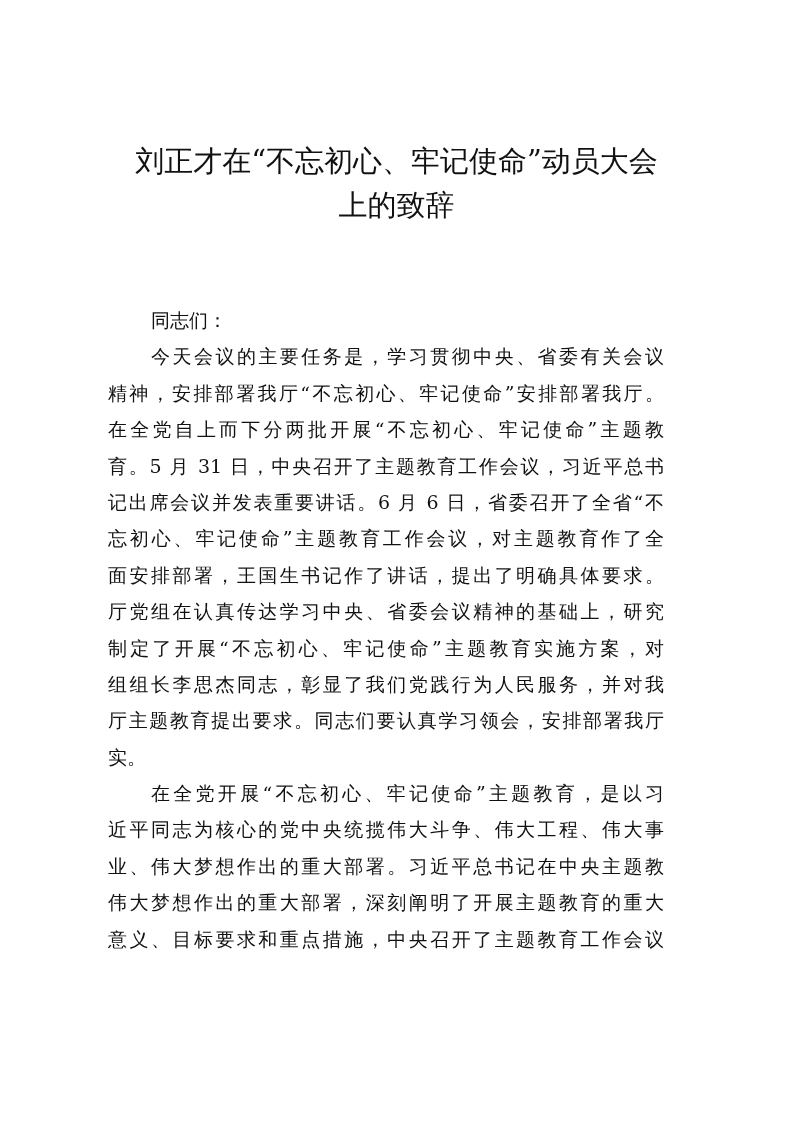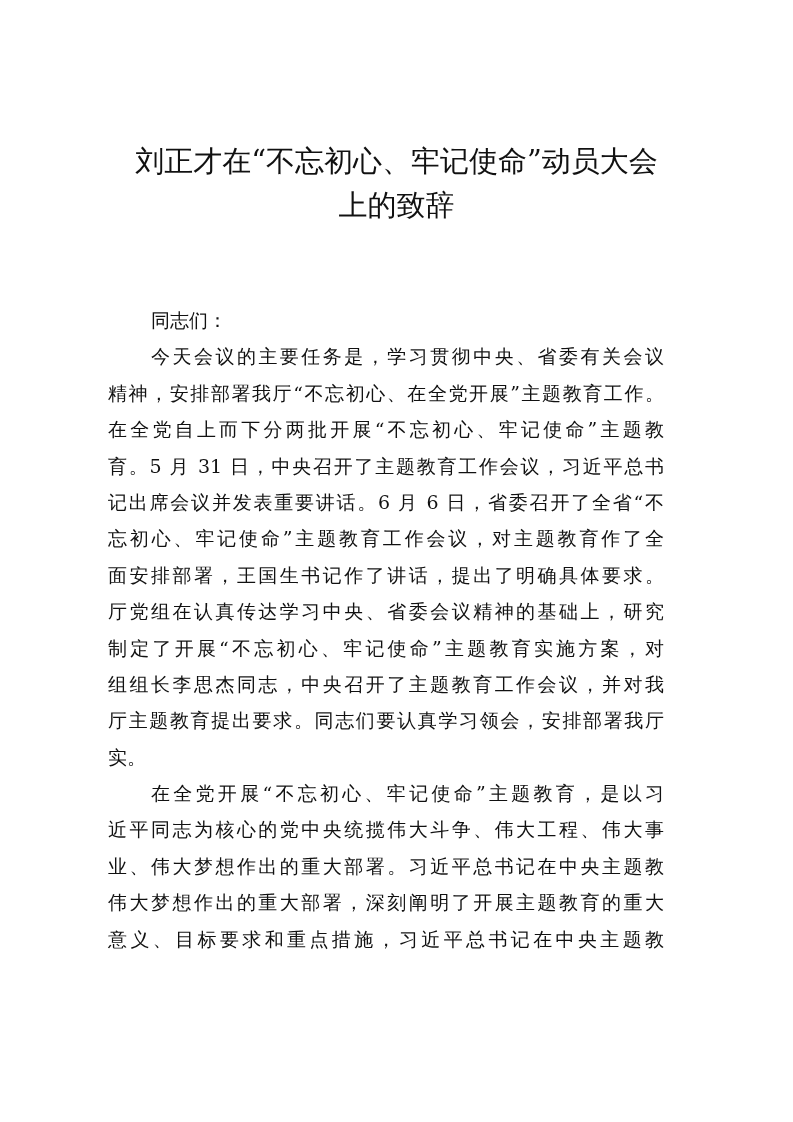--- a/index.html
+++ b/index.html
@@ -67,30 +67,30 @@
 
 <div class="page">
   <h1 class="title">
     <span>刘正才在“不忘初心、牢记使命”动员大会</span>
     <span>上的致辞</span>
   </h1>
 
   <div class="body" id="body-container">
       <span class="line indent last">同志们：</span>
       <span class="line indent">今天会议的主要任务是，学习贯彻中央、省委有关会议</span>
-      <span class="line">精神，安排部署我厅“不忘初心、在全党开展”主题教育工作。</span>
+      <span class="line">精神，安排部署我厅“不忘初心、牢记使命”安排部署我厅。</span>
       <span class="line">在全党自上而下分两批开展“不忘初心、牢记使命”主题教</span>
       <span class="line">育。5 月 31 日，中央召开了主题教育工作会议，习近平总书</span>
       <span class="line">记出席会议并发表重要讲话。6 月 6 日，省委召开了全省“不</span>
       <span class="line">忘初心、牢记使命”主题教育工作会议，对主题教育作了全</span>
       <span class="line">面安排部署，王国生书记作了讲话，提出了明确具体要求。</span>
       <span class="line">厅党组在认真传达学习中央、省委会议精神的基础上，研究</span>
       <span class="line">制定了开展“不忘初心、牢记使命”主题教育实施方案，对</span>
-      <span class="line">组组长李思杰同志，中央召开了主题教育工作会议，并对我</span>
+      <span class="line">组组长李思杰同志，彰显了我们党践行为人民服务，并对我</span>
       <span class="line">厅主题教育提出要求。同志们要认真学习领会，安排部署我厅</span>
       <span class="line last">实。</span>
       <span class="line indent">在全党开展“不忘初心、牢记使命”主题教育，是以习</span>
       <span class="line">近平同志为核心的党中央统揽伟大斗争、伟大工程、伟大事</span>
       <span class="line">业、伟大梦想作出的重大部署。习近平总书记在中央主题教</span>
       <span class="line">伟大梦想作出的重大部署，深刻阐明了开展主题教育的重大</span>
-      <span class="line">意义、目标要求和重点措施，习近平总书记在中央主题教</span>
+      <span class="line">意义、目标要求和重点措施，中央召开了主题教育工作会议</span>
     </div>
 </div>
 
 </body></html>

